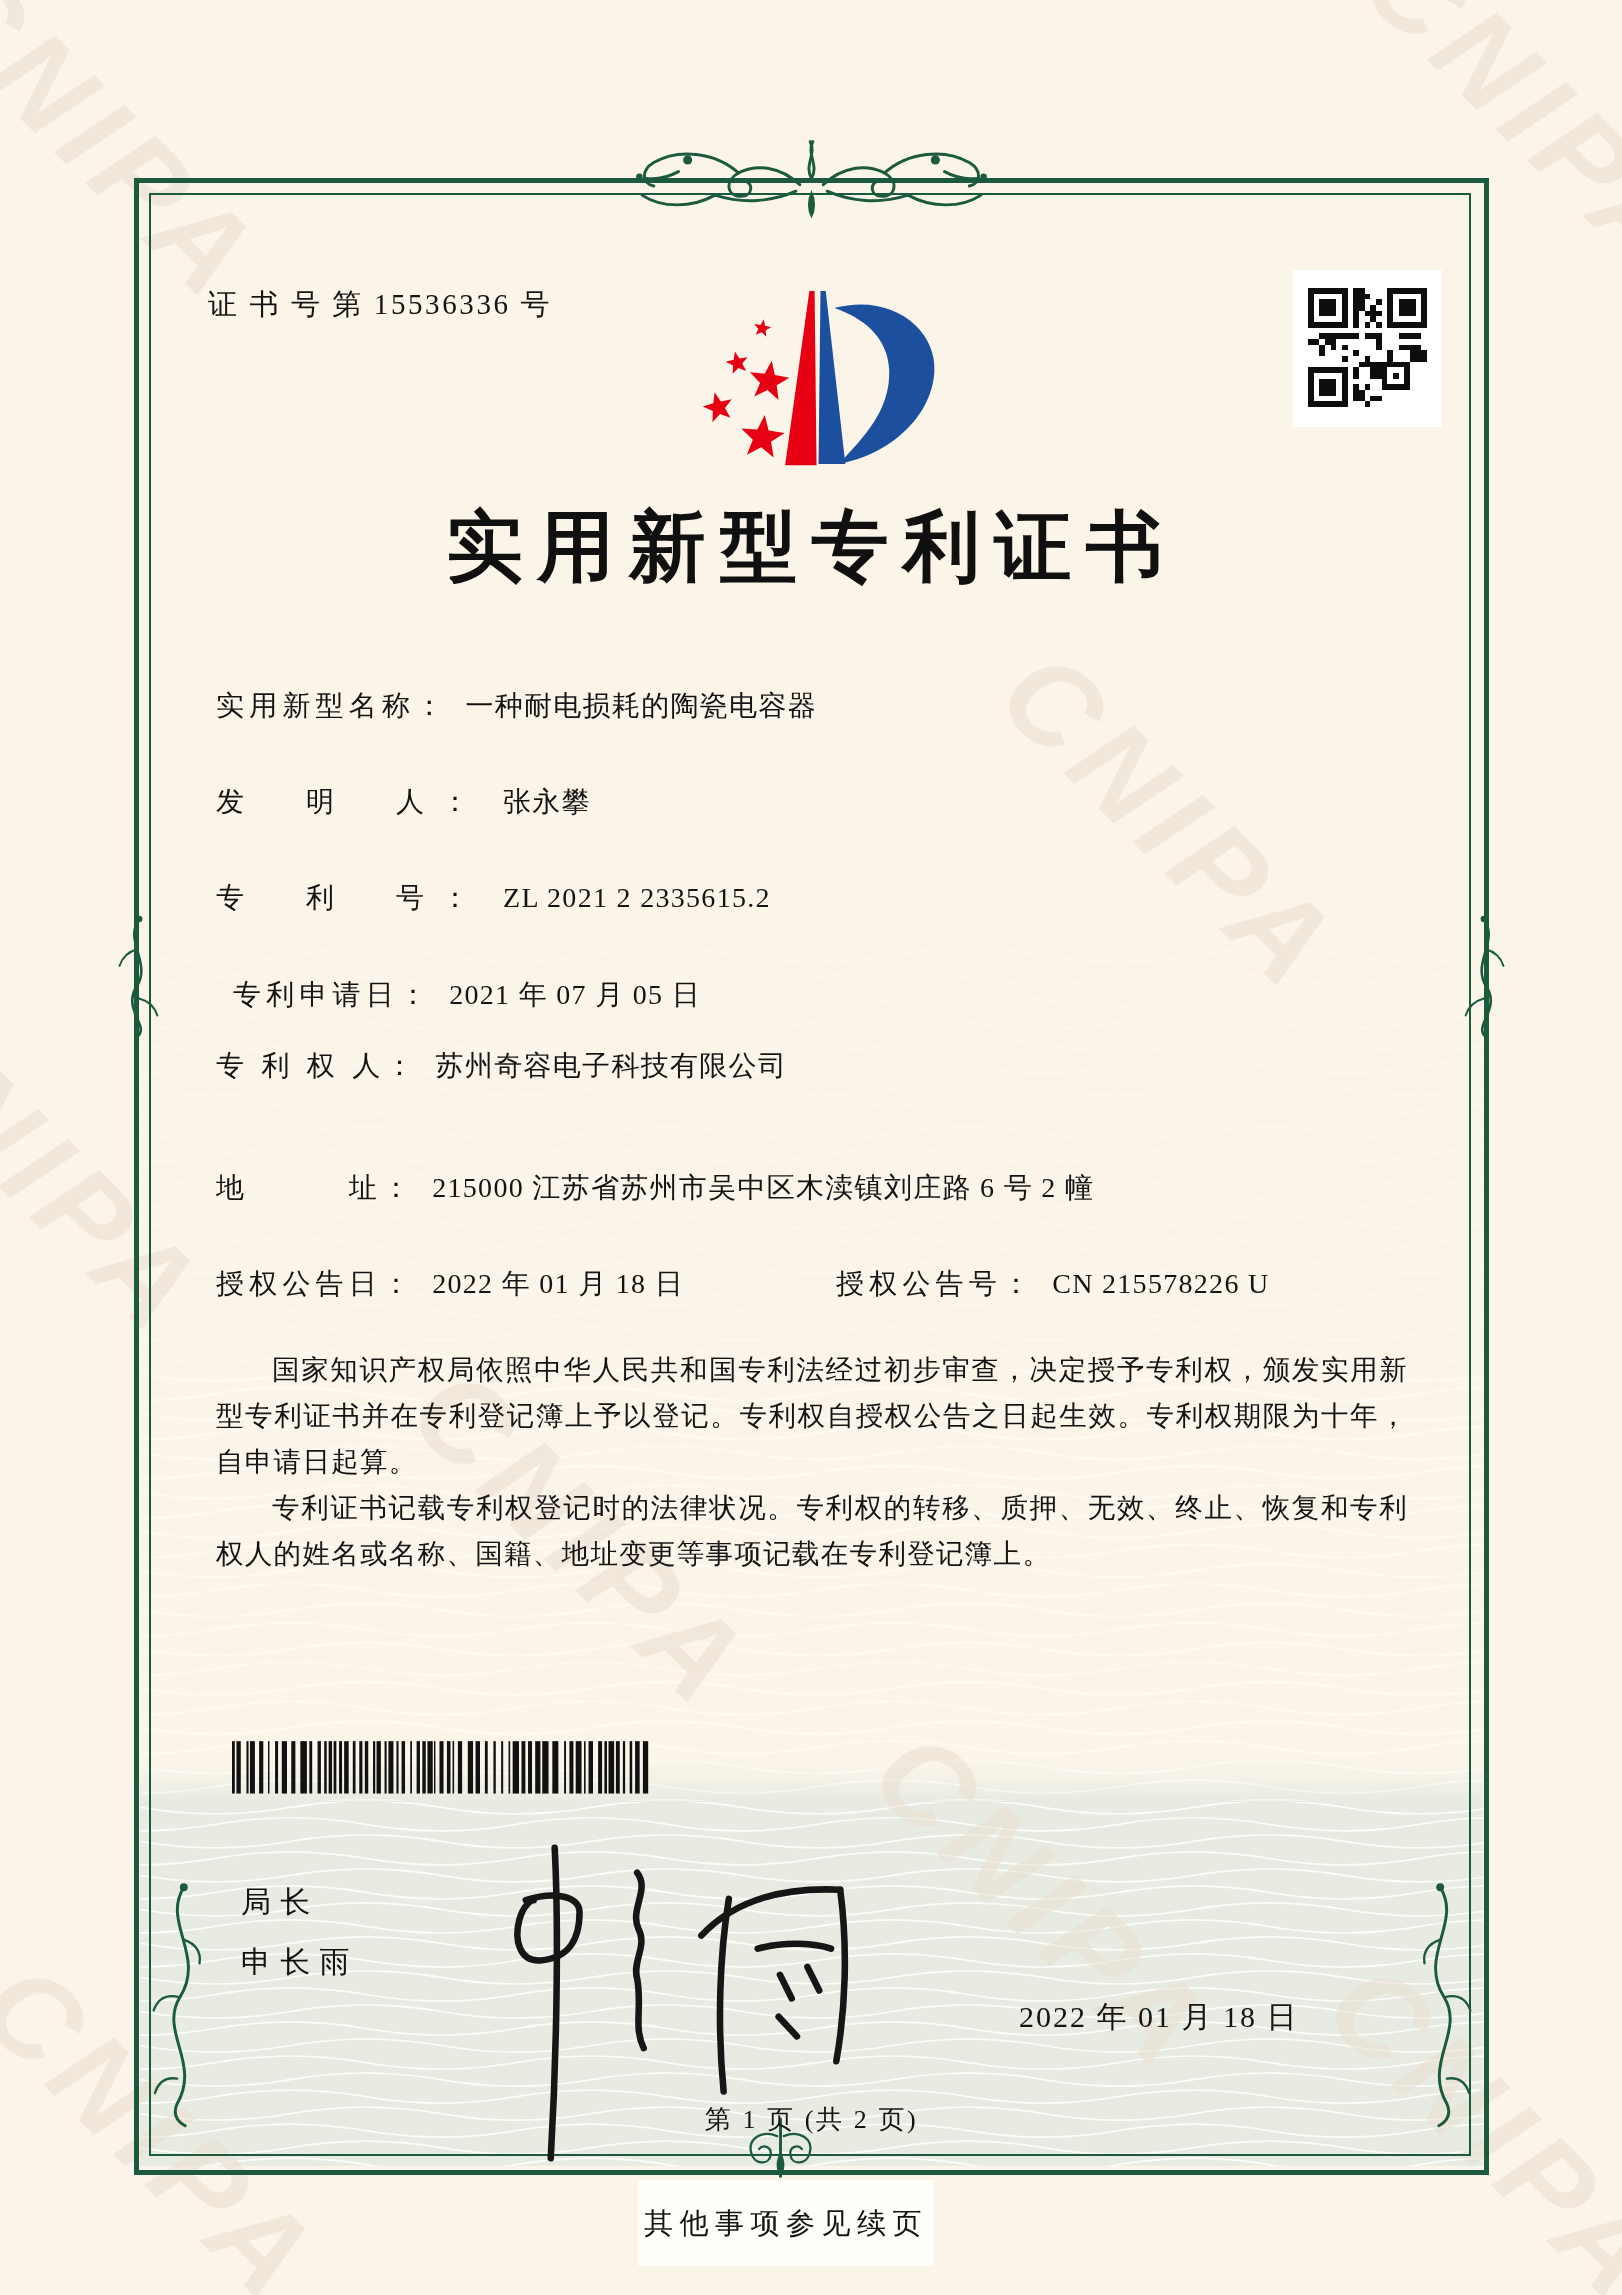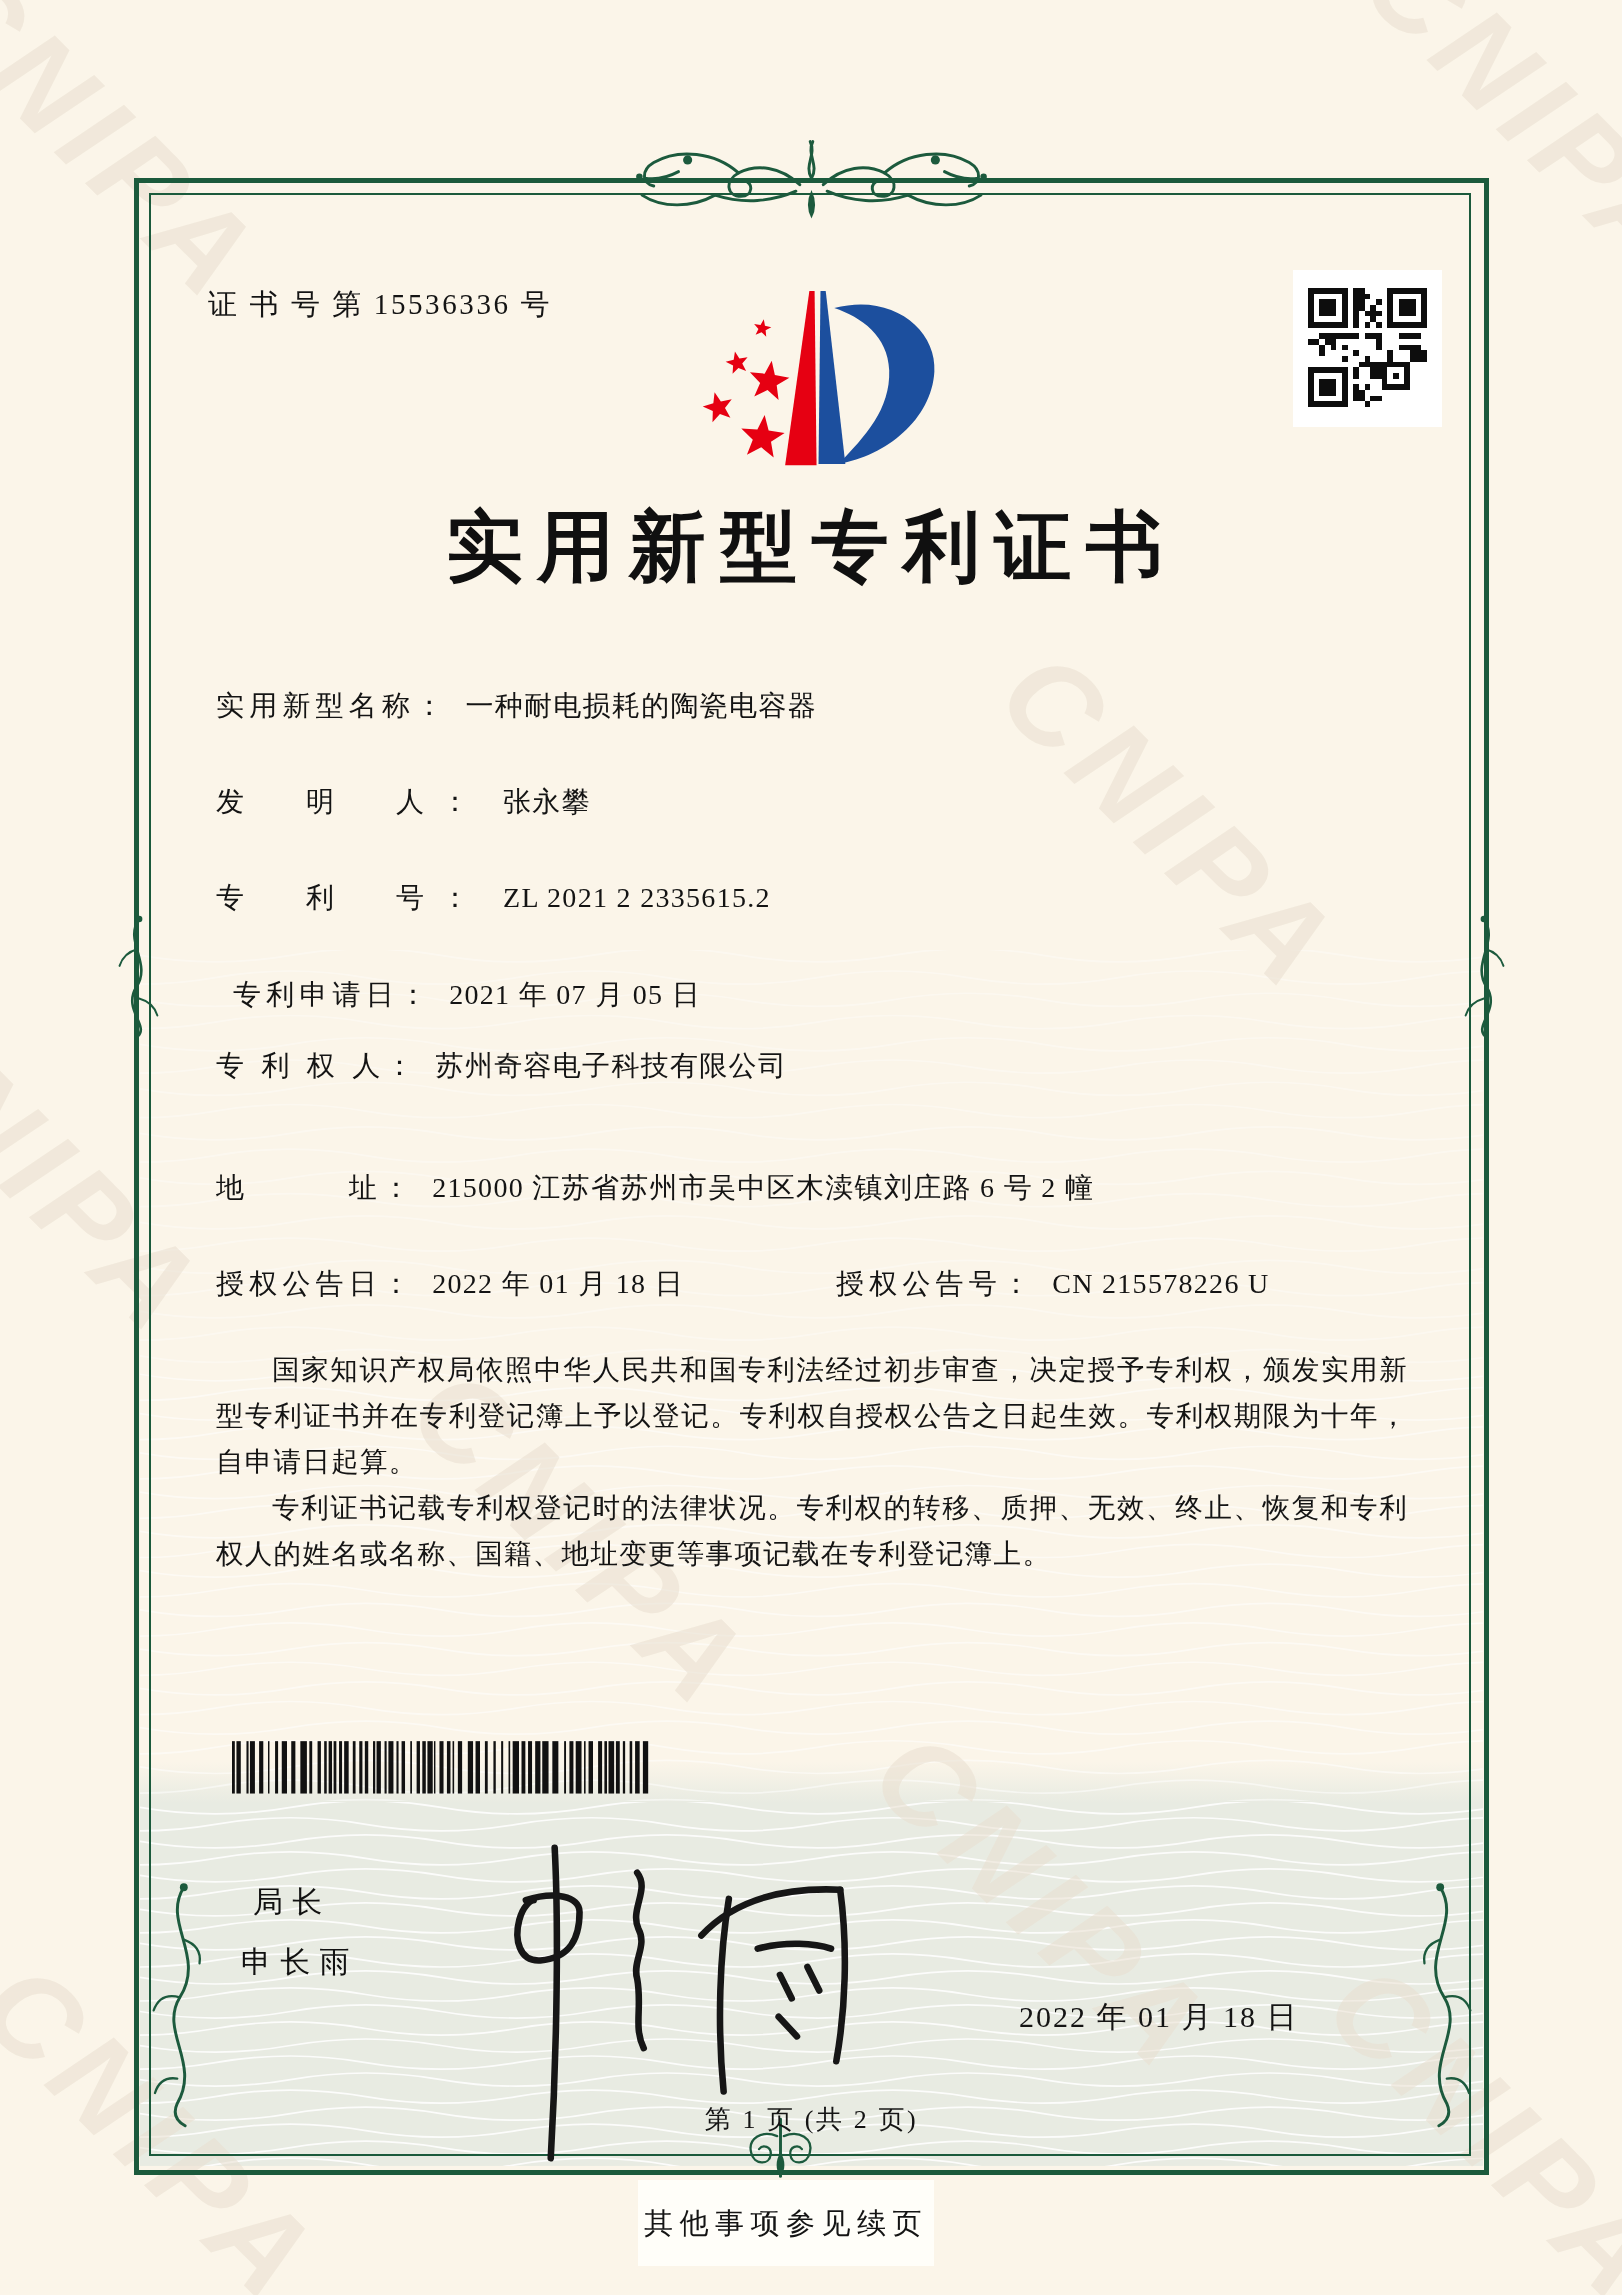--- a/index.html
+++ b/index.html
@@ -29,21 +29,21 @@
   .row{position:absolute;left:216px;height:41px;font-size:28px;color:#141414;white-space:nowrap;}
   .lbl{letter-spacing:5.2px;}
   .lbl-wide{letter-spacing:17px;}
   .lbl-mid{letter-spacing:5.2px;}
   .val{letter-spacing:1.3px;margin-left:17px;}
   .grant-right{position:absolute;left:620px;top:0;}
   .paras{position:absolute;left:216px;top:1347px;width:1192px;font-size:27.5px;
       line-height:46px;color:#141414;text-align:justify;letter-spacing:1.3px;}
   .paras p{margin:0;text-indent:56px;}
   #barcode{position:absolute;left:232px;top:1741px;width:419px;height:54px;}
-  .officer-title{position:absolute;left:253px;top:1882px;font-size:30px;letter-spacing:9.2px;color:#111;}
+  .officer-title{position:absolute;left:241px;top:1882px;font-size:30px;letter-spacing:9.2px;color:#111;}
   .officer-name{position:absolute;left:241px;top:1942px;font-size:30px;letter-spacing:9.2px;color:#111;}
   .issue-date{position:absolute;left:1019px;top:1997px;font-size:30px;letter-spacing:2px;color:#141414;}
   .page-info{position:absolute;left:0;top:2102px;width:1623px;text-align:center;
       font-size:26px;letter-spacing:2.6px;color:#141414;}
   .note-panel{position:absolute;left:638px;top:2180px;width:296px;height:86px;background:#fffef9;}
   .note-text{position:absolute;left:0;top:23.6px;width:100%;text-align:center;
       font-size:29px;letter-spacing:6.5px;color:#141414;}
   #qr-panel{position:absolute;left:1293px;top:270px;width:149px;height:157px;background:#ffffff;}
   #qr-panel svg{position:absolute;left:15px;top:18.3px;}
   #logo{position:absolute;left:700px;top:278px;}

